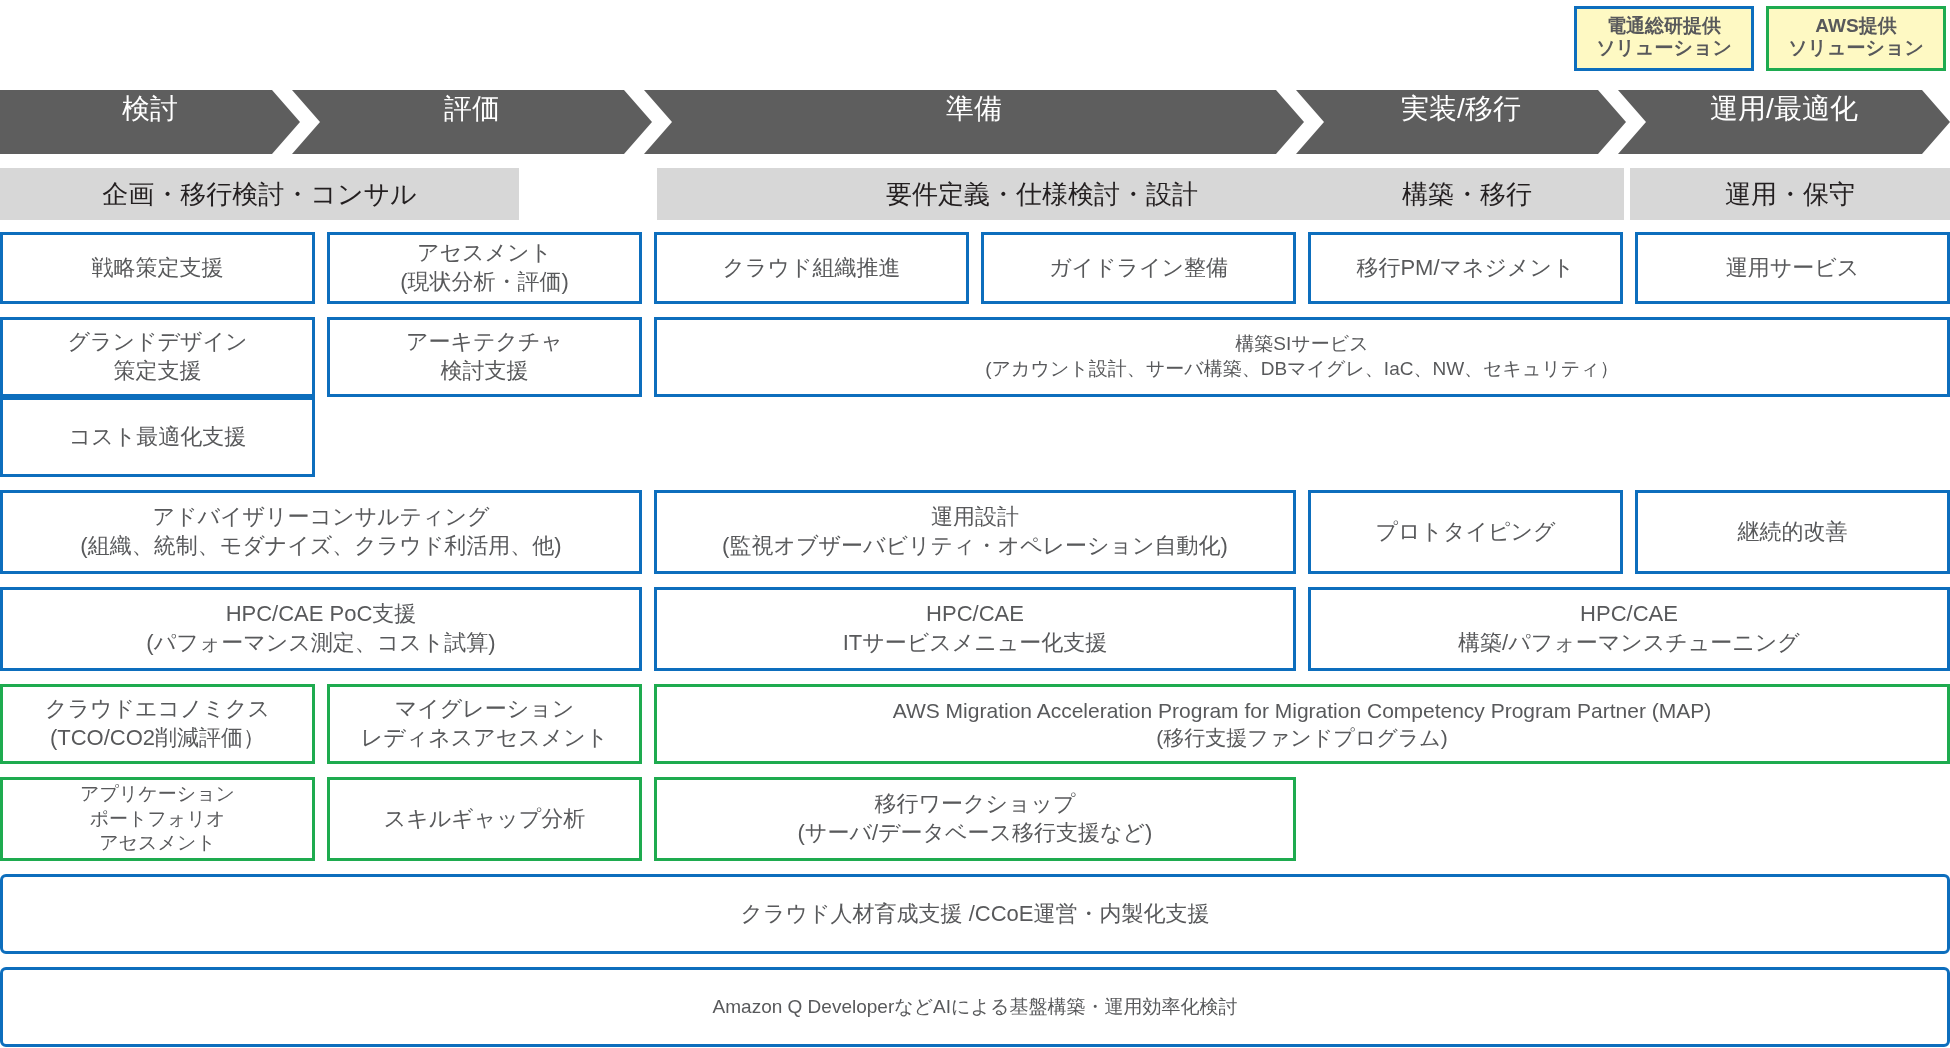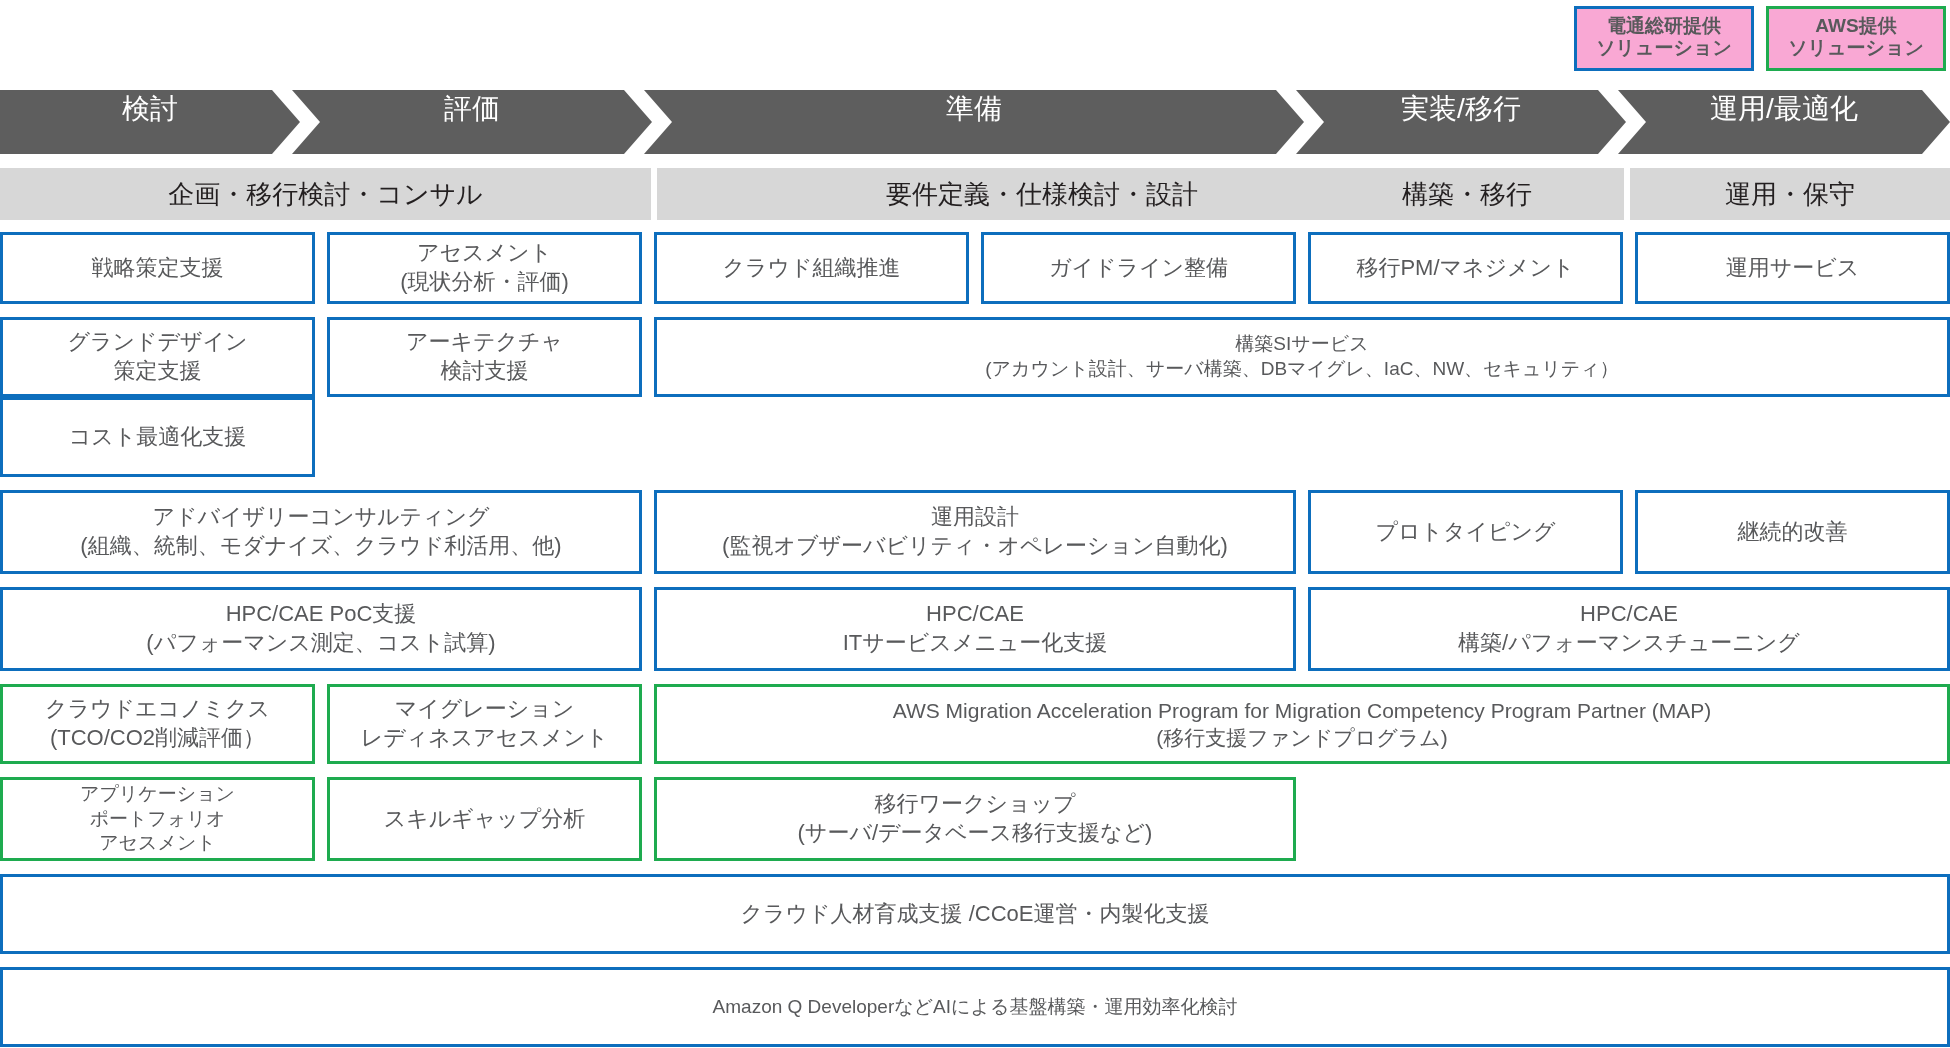--- a/index.html
+++ b/index.html
@@ -24,21 +24,21 @@
 
   
   .legend {
     position: absolute;
     top: 6px;
     right: 4px;
     display: flex;
     gap: 12px;
   }
   .legend-box {
-    background: #f9a8d4;
+    background: #fef9c3;
     border: 3px solid #0d6ebd;
     padding: 6px 14px 8px 14px;
     text-align: center;
     line-height: 1.18;
     font-size: 19px;
     font-weight: bold;
     color: #58595b;
     min-width: 180px;
     box-sizing: border-box;
   }
@@ -86,21 +86,21 @@
     top: 0;
     height: 52px;
     background: #d7d7d7;
     color: #231f20;
     font-size: 26px;
     display: flex;
     align-items: center;
     justify-content: center;
     box-sizing: border-box;
   }
-  .band.b1 { left: 0;      width: 651px; }
+  .band.b1 { left: 0;      width: 519px; }
   .band.b2 { left: 657px;  width: 770px; text-align: center; }
   .band.b3 { left: 1310px; width: 314px; }
   .band.b4 { left: 1630px; width: 320px; }
 
   
   .grid {
     position: absolute;
     top: 232px;
     left: 0;
     width: 1950px;
@@ -123,21 +123,21 @@
     font-size: 22px;
     box-sizing: border-box;
     padding: 4px 6px;
   }
   .cell.green { border-color: #1eab4f; }
   .cell .ln { display: block; white-space: nowrap; }
 
   .h-sm  { height: 72px; }
   .h-md  { height: 80px; }
   .h-lg  { height: 84px; }
-  .h-wide { height: 80px; }
+  .h-wide { height: 80px; border-radius: 6px; }
 
   .span1 { grid-column: span 1; }
   .span2 { grid-column: span 2; }
   .span4 { grid-column: span 4; }
   .span6 { grid-column: span 6; }
 
   .fs-sm { font-size: 19px; }
   .fs-xs { font-size: 21px; }
 </style>
 </head>

